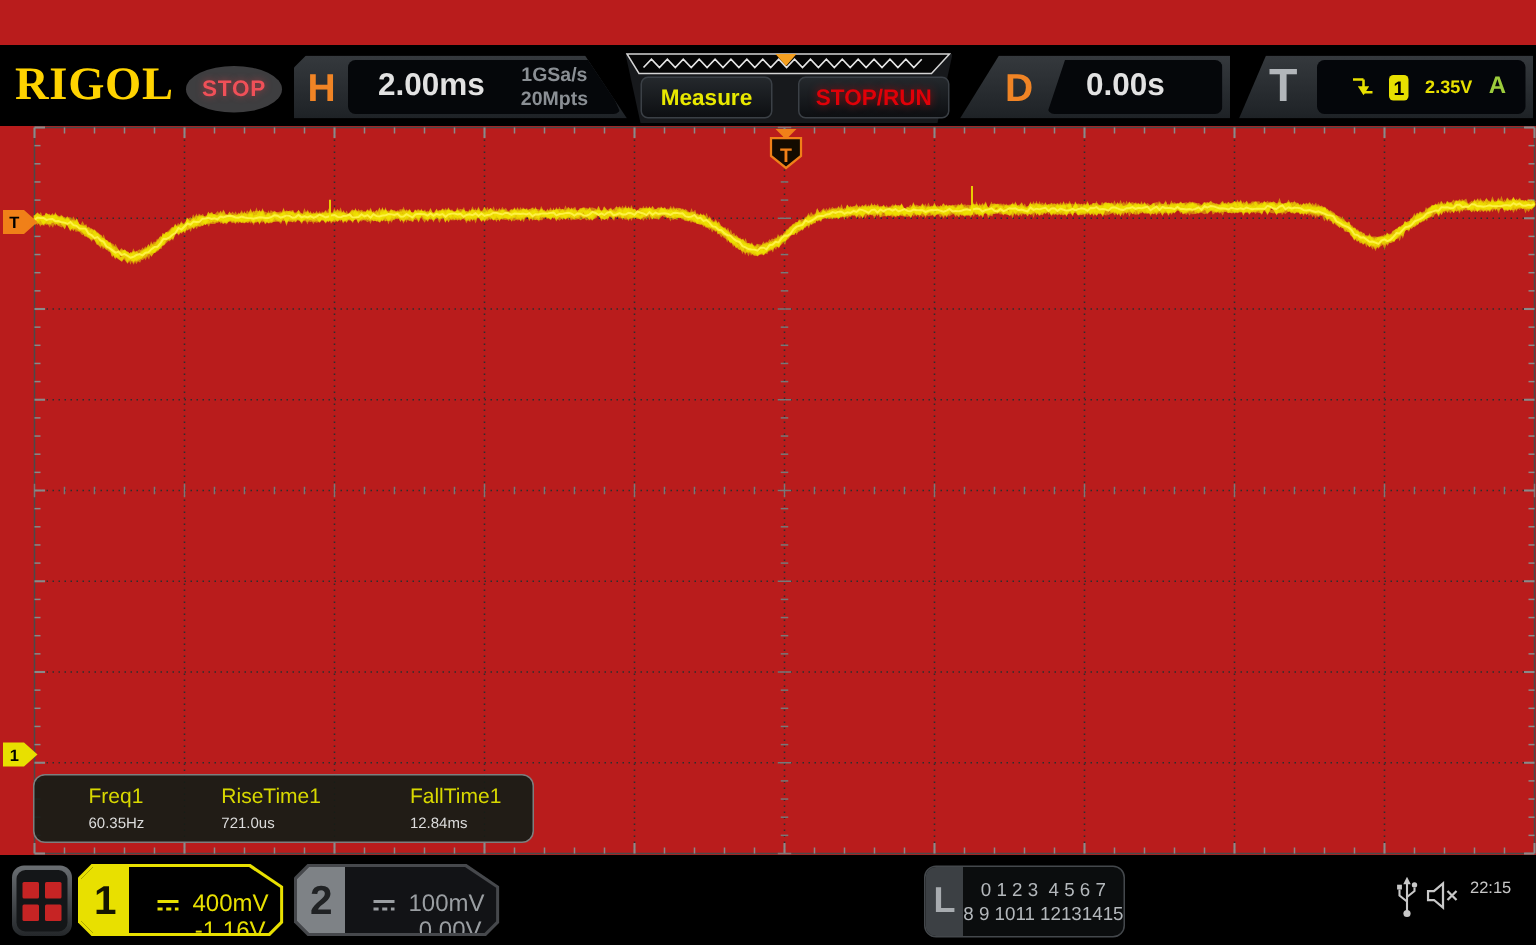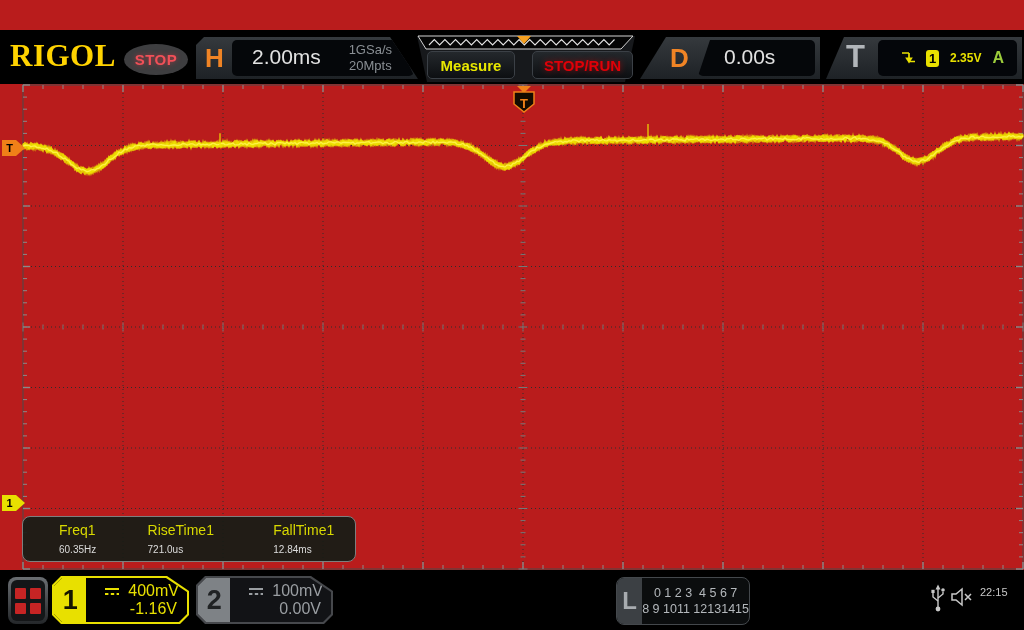--- a/index.html
+++ b/index.html
@@ -14,21 +14,21 @@
   
   .header{position:absolute;left:0;top:30px;width:100%;height:54px;background:#000;}
   .logo{position:absolute;left:10px;top:8px;font-family:"Liberation Serif",serif;
         font-weight:bold;font-size:31px;color:#ffd300;letter-spacing:.5px;}
   .stop-badge{position:absolute;left:124px;top:14px;width:64px;height:31px;border-radius:50%;
         background:#3e3e40;color:#f05058;font-weight:bold;font-size:15px;
         display:flex;align-items:center;justify-content:center;letter-spacing:.5px;
         text-shadow:0 0 5px rgba(240,60,70,.55);}
   .slab{position:absolute;top:7px;height:42px;background:linear-gradient(#35393d,#1e2226);}
   .slab .letter{position:absolute;top:6px;font-weight:bold;font-size:26px;color:#f08425;}
-  .slab-inner{position:absolute;background:#05070a;border-radius:5px;}
+  .slab-inner{position:absolute;background:#05070a;border-radius:5px;font-weight:bold;}
   .h-slab{left:196px;width:222px;clip-path:polygon(8px 0,194px 0,222px 42px,0 42px,0 8px);}
   .h-slab .letter{left:9px;}
   .h-inner{left:36px;top:3px;width:182px;height:36px;
            clip-path:polygon(0 0,calc(100% - 16px) 0,100% 100%,0 100%);}
   .h-scale{position:absolute;left:20px;top:5px;font-size:21px;color:#e2e2e2;}
   .h-rate{position:absolute;right:22px;top:2px;text-align:center;font-size:13px;
           line-height:16px;color:#8a8f94;}
   .btn-slab{position:absolute;left:417px;top:6px;width:218px;height:46px;background:#17191c;
           clip-path:polygon(0 0,100% 0,calc(100% - 10px) 100%,10px 100%);}
   .zzbar{position:absolute;left:417px;top:5px;}
@@ -84,21 +84,21 @@
   .chan .inner{position:absolute;inset:2px;display:flex;
      clip-path:polygon(8px 0,calc(100% - 21px) 0,100% 14px,100% calc(100% - 8px),
                 calc(100% - 8px) 100%,8px 100%,0 calc(100% - 8px),0 8px);}
   .ch1 .inner{background:#000;}
   .ch2 .inner{background:#121316;}
   .chan .tab{width:34px;display:flex;align-items:center;justify-content:center;
      font-weight:bold;font-size:27px;}
   .ch1 .tab{background:#e8e000;color:#151500;}
   .ch2 .tab{background:#7e8286;color:#202224;}
   .chan .body{flex:1;display:flex;flex-direction:column;justify-content:space-between;
-     padding:4px 8px 4px 18px;}
+     padding:4px 8px 4px 18px;margin-top:12px;}
   .chan .r1{display:flex;align-items:center;gap:6px;font-size:16px;}
   .chan .r2{text-align:right;font-size:16px;padding-right:2px;}
   .ch1 .r1,.ch1 .r2{color:#e8e000;}
   .ch2 .r1,.ch2 .r2{color:#9a9ea2;}
 
   .lblock{position:absolute;left:616px;top:7px;width:132px;height:46px;display:flex;
      border:1px solid #44484c;border-radius:8px;overflow:hidden;background:#0b0d0e;cursor:pointer;}
   .lblock .ltab{width:32px;background:#3c4044;color:#a8acb0;font-weight:bold;font-size:24px;
      display:flex;align-items:center;justify-content:center;}
   .lblock .lbody{flex:1;display:flex;flex-direction:column;justify-content:center;

